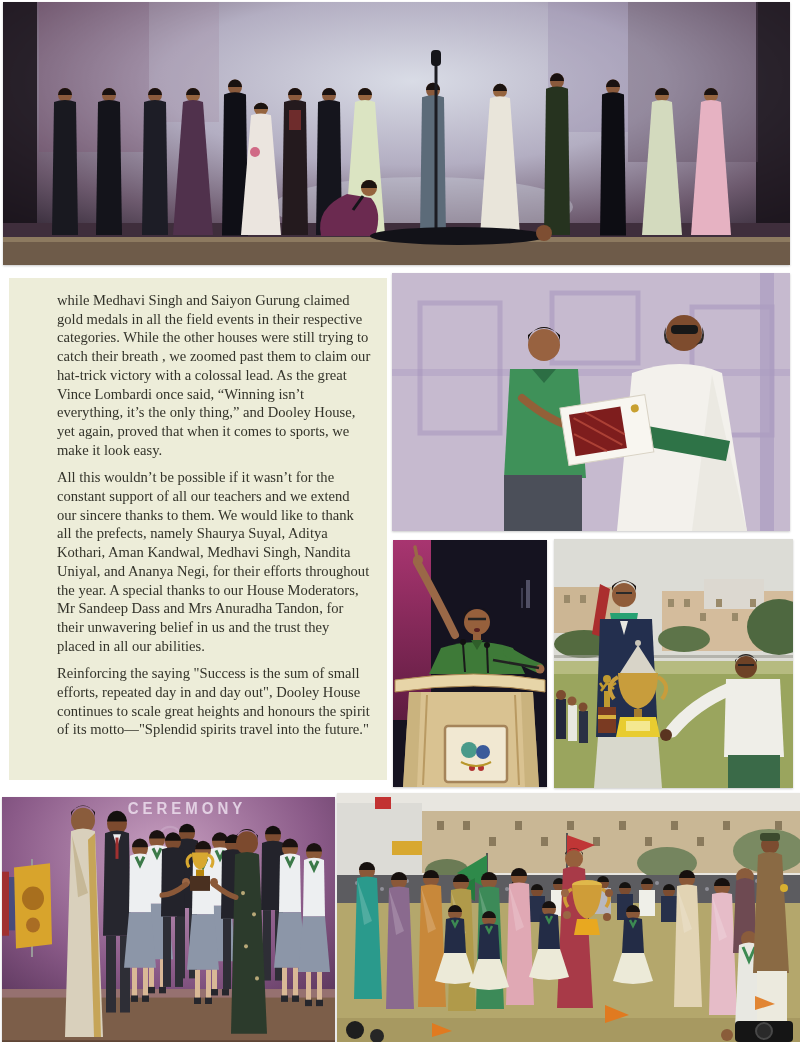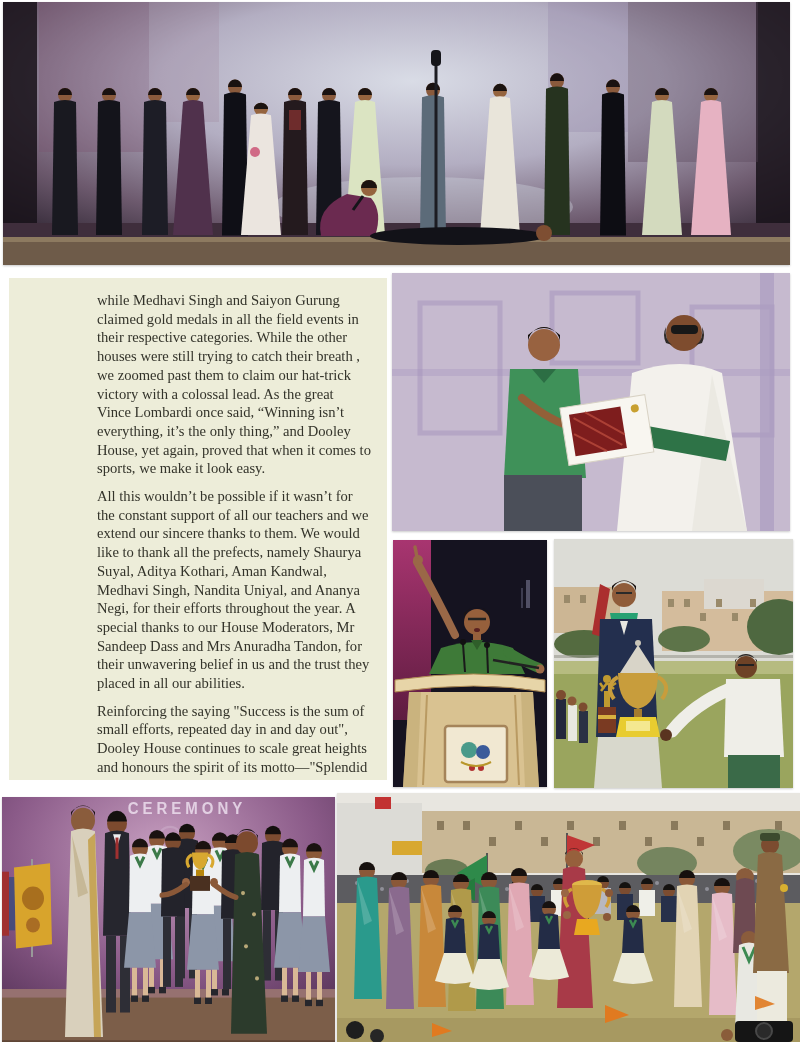--- a/index.html
+++ b/index.html
@@ -1,21 +1,21 @@
 <!DOCTYPE html>
 <html><head>
 <meta charset="utf-8">
 <style>
   html,body{margin:0;padding:0;background:#ffffff;}
   .page{position:relative;width:800px;height:1042px;background:#ffffff;overflow:hidden;
         font-family:"Liberation Serif","DejaVu Serif",serif;}
   .photo{position:absolute;overflow:hidden;box-shadow:0 1px 2px rgba(40,40,40,.25);}
   .photo svg{display:block;width:100%;height:100%;}
   .text-box{position:absolute;left:9px;top:278px;width:378px;height:502px;
-            background:#EDEDD9;box-sizing:border-box;padding:13px 16px 0 88px;overflow:hidden;}
+            background:#EDEDD9;box-sizing:border-box;padding:13px 16px 0 48px;overflow:hidden;}
   .text-box p{margin:0 0 9px 0;font-size:14.6px;line-height:18.7px;color:#33332a;text-align:left;}
   #top-photo{left:3px;top:2px;width:787px;height:263px;}
   #award-photo{left:392px;top:273px;width:398px;height:258px;}
   #podium-photo{left:393px;top:540px;width:154px;height:247px;}
   #trophy-photo{left:554px;top:539px;width:239px;height:249px;}
   #bl-photo{left:2px;top:797px;width:333px;height:255px;}
   #br-photo{left:337px;top:793px;width:463px;height:249px;}
 </style>
 </head>
 <body>

